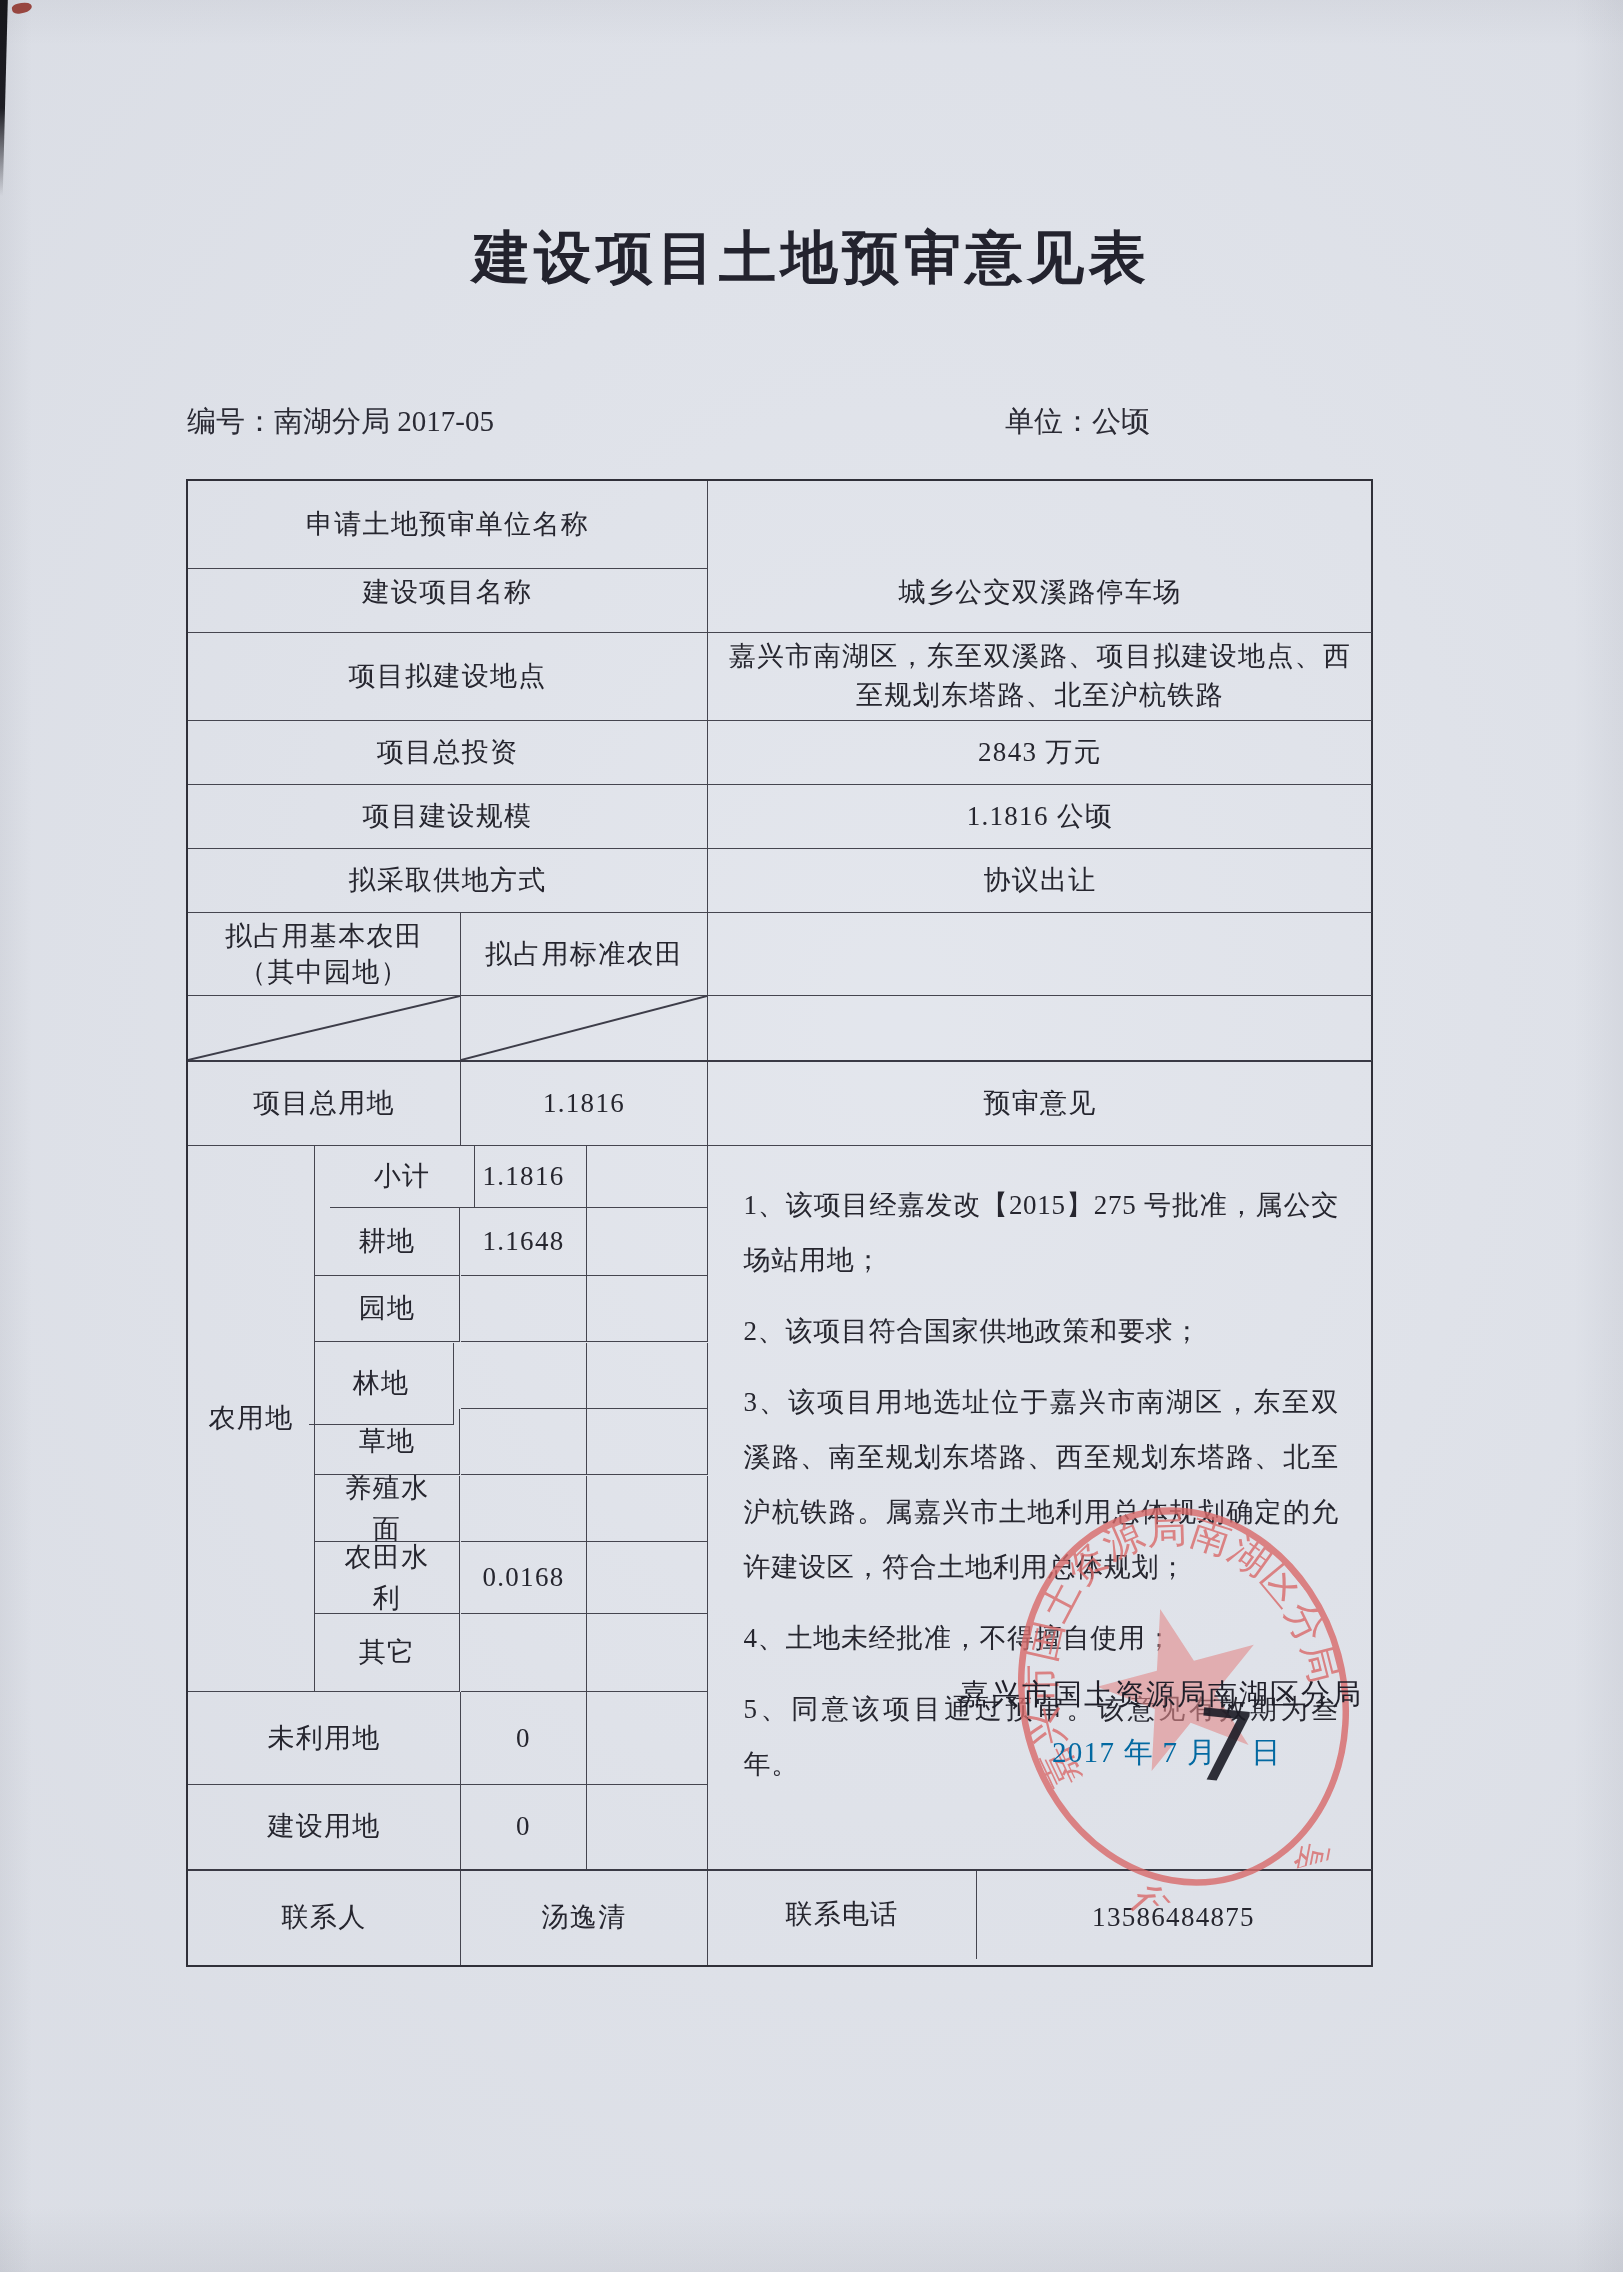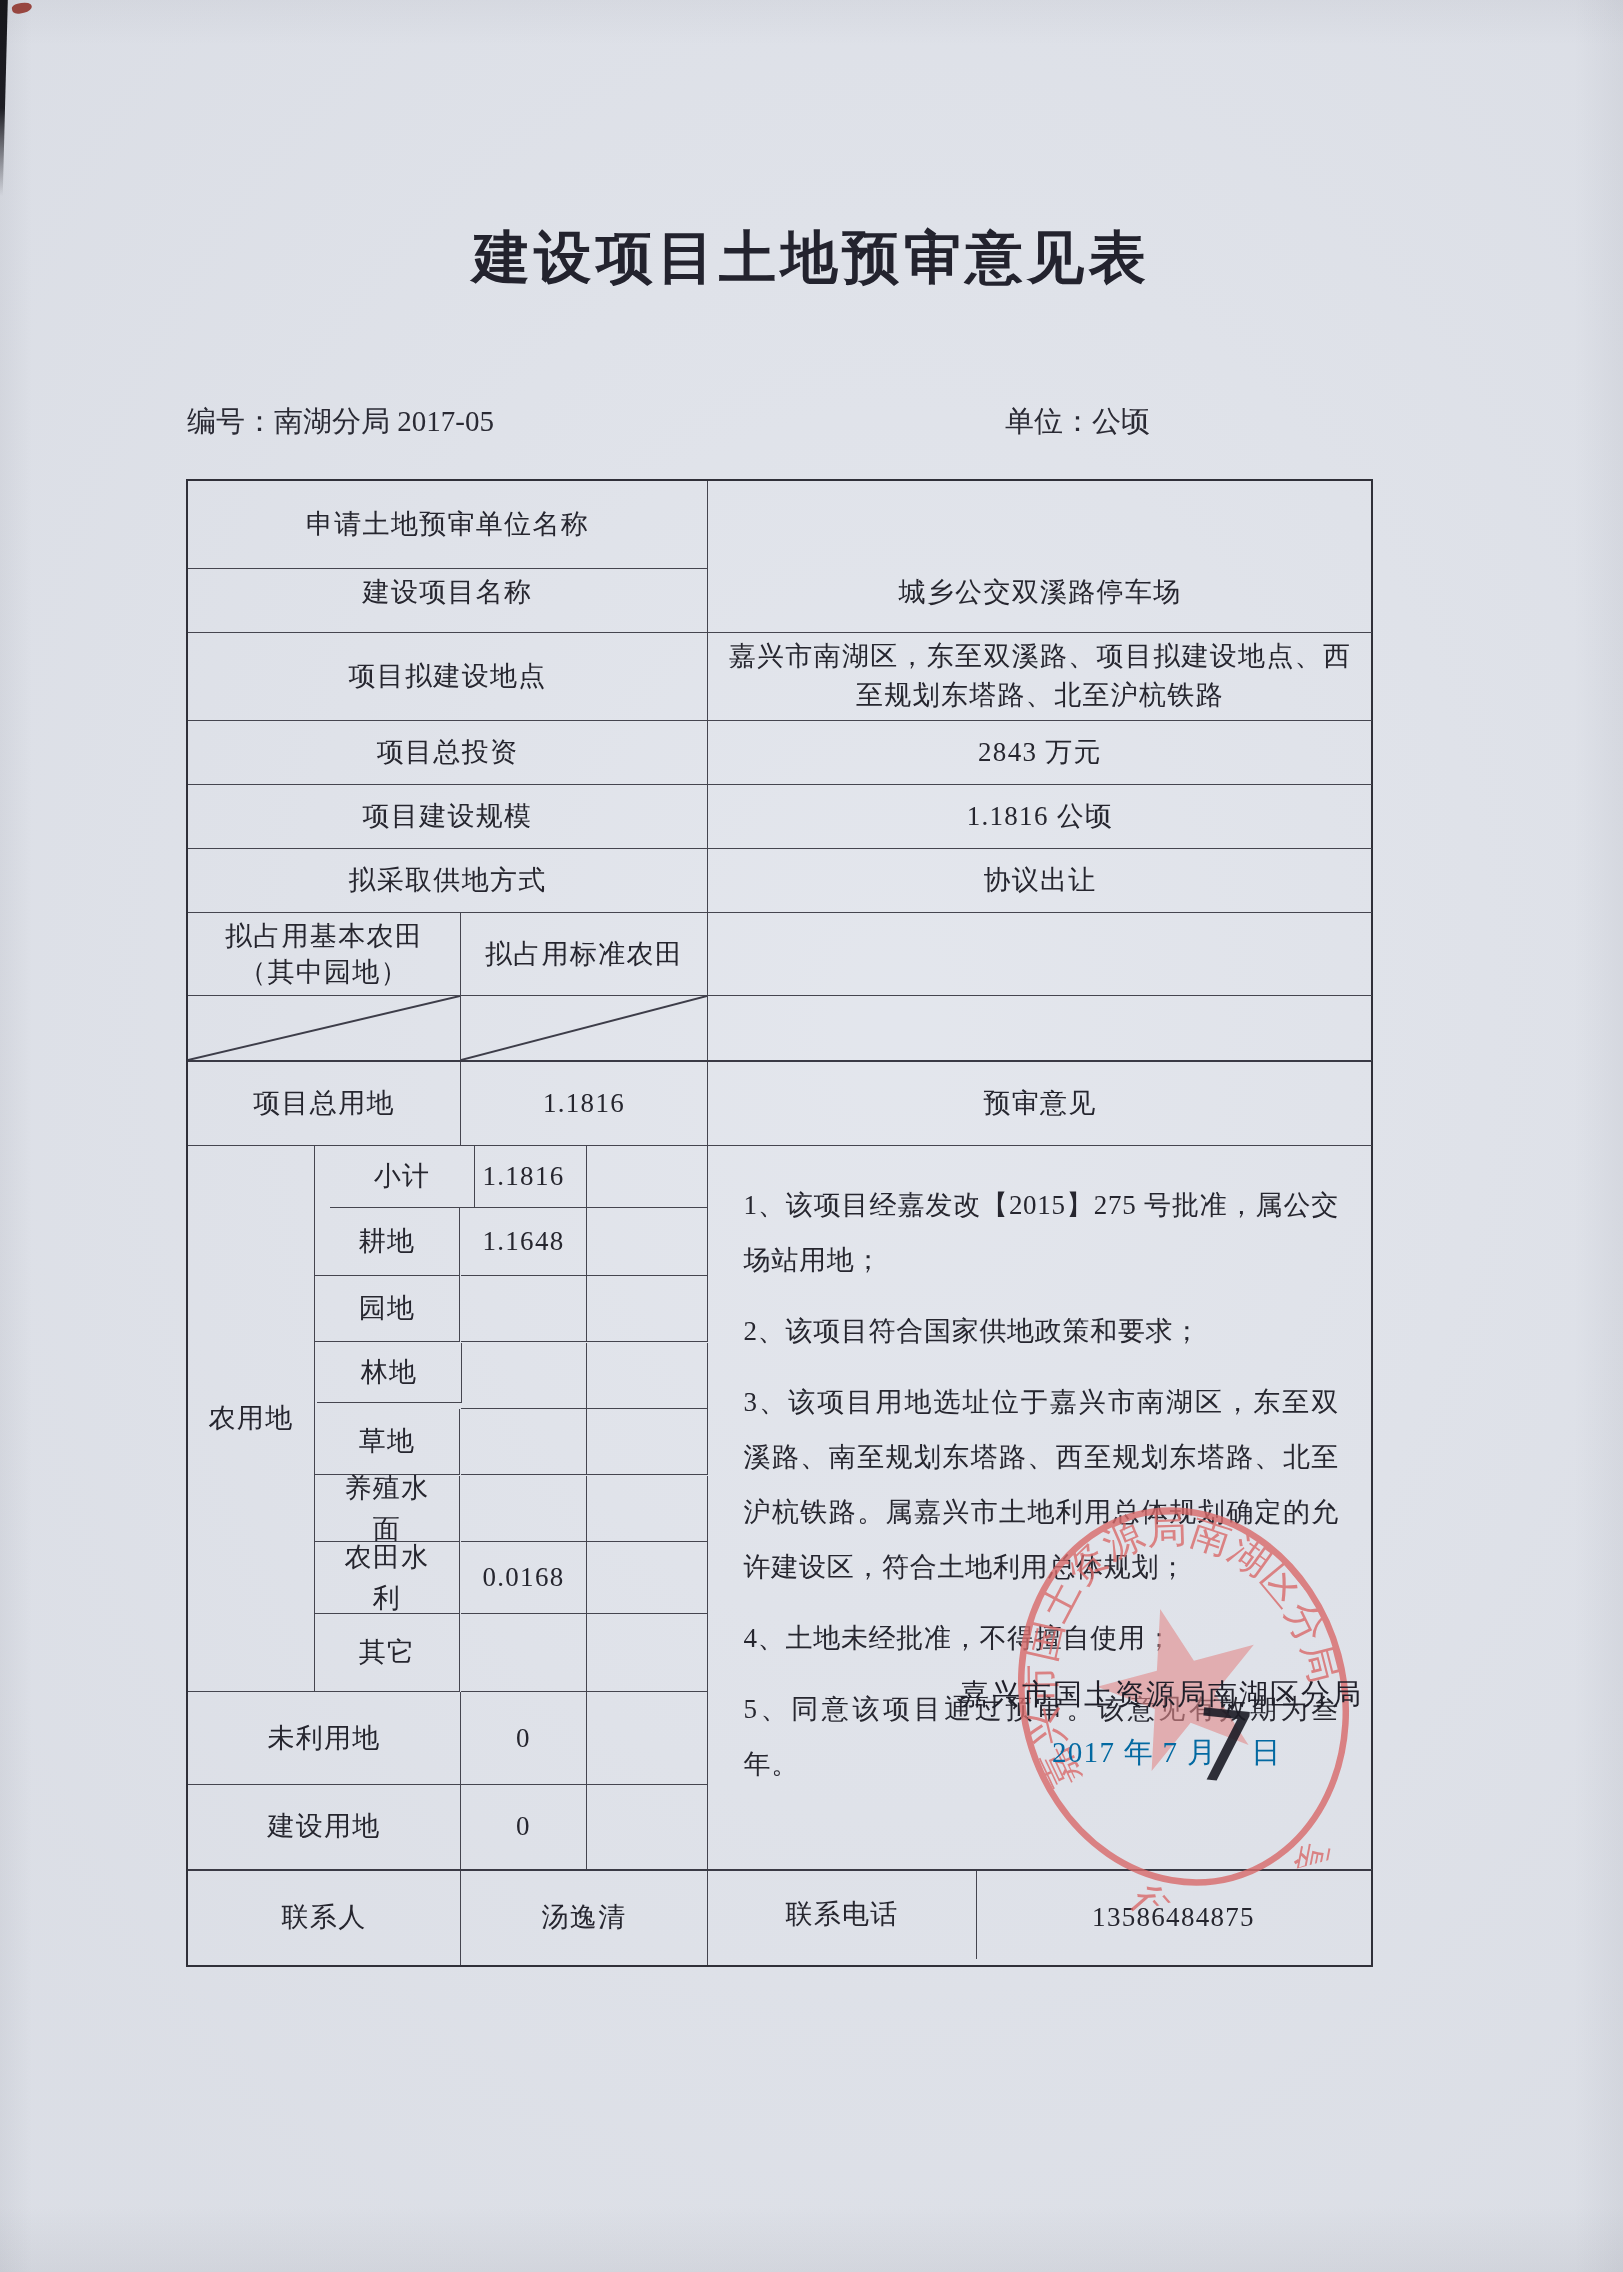--- a/index.html
+++ b/index.html
@@ -134,21 +134,21 @@
     <div class="c" style="left:399px;top:665px;width:121px;height:62px"></div>
 
     <div class="c" style="left:127px;top:727px;width:145px;height:68px">耕地</div>
     <div class="c" style="left:273px;top:727px;width:126px;height:68px">1.1648</div>
     <div class="c" style="left:399px;top:727px;width:121px;height:68px"></div>
 
     <div class="c" style="left:127px;top:795px;width:145px;height:66px">园地</div>
     <div class="c" style="left:273px;top:795px;width:126px;height:66px"></div>
     <div class="c" style="left:399px;top:795px;width:121px;height:66px"></div>
 
-    <div class="c" style="left:129px;top:862px;width:145px;height:60px">林地</div>
+    <div class="c" style="left:121px;top:862px;width:145px;height:82px">林地</div>
     <div class="c" style="left:273px;top:862px;width:126px;height:66px"></div>
     <div class="c" style="left:399px;top:862px;width:121px;height:66px"></div>
 
     <div class="c" style="left:127px;top:928px;width:145px;height:66px">草地</div>
     <div class="c" style="left:273px;top:928px;width:126px;height:66px"></div>
     <div class="c" style="left:399px;top:928px;width:121px;height:66px"></div>
 
     <div class="c" style="left:127px;top:995px;width:145px;height:66px">养殖水面</div>
     <div class="c" style="left:273px;top:995px;width:126px;height:66px"></div>
     <div class="c" style="left:399px;top:995px;width:121px;height:66px"></div>

